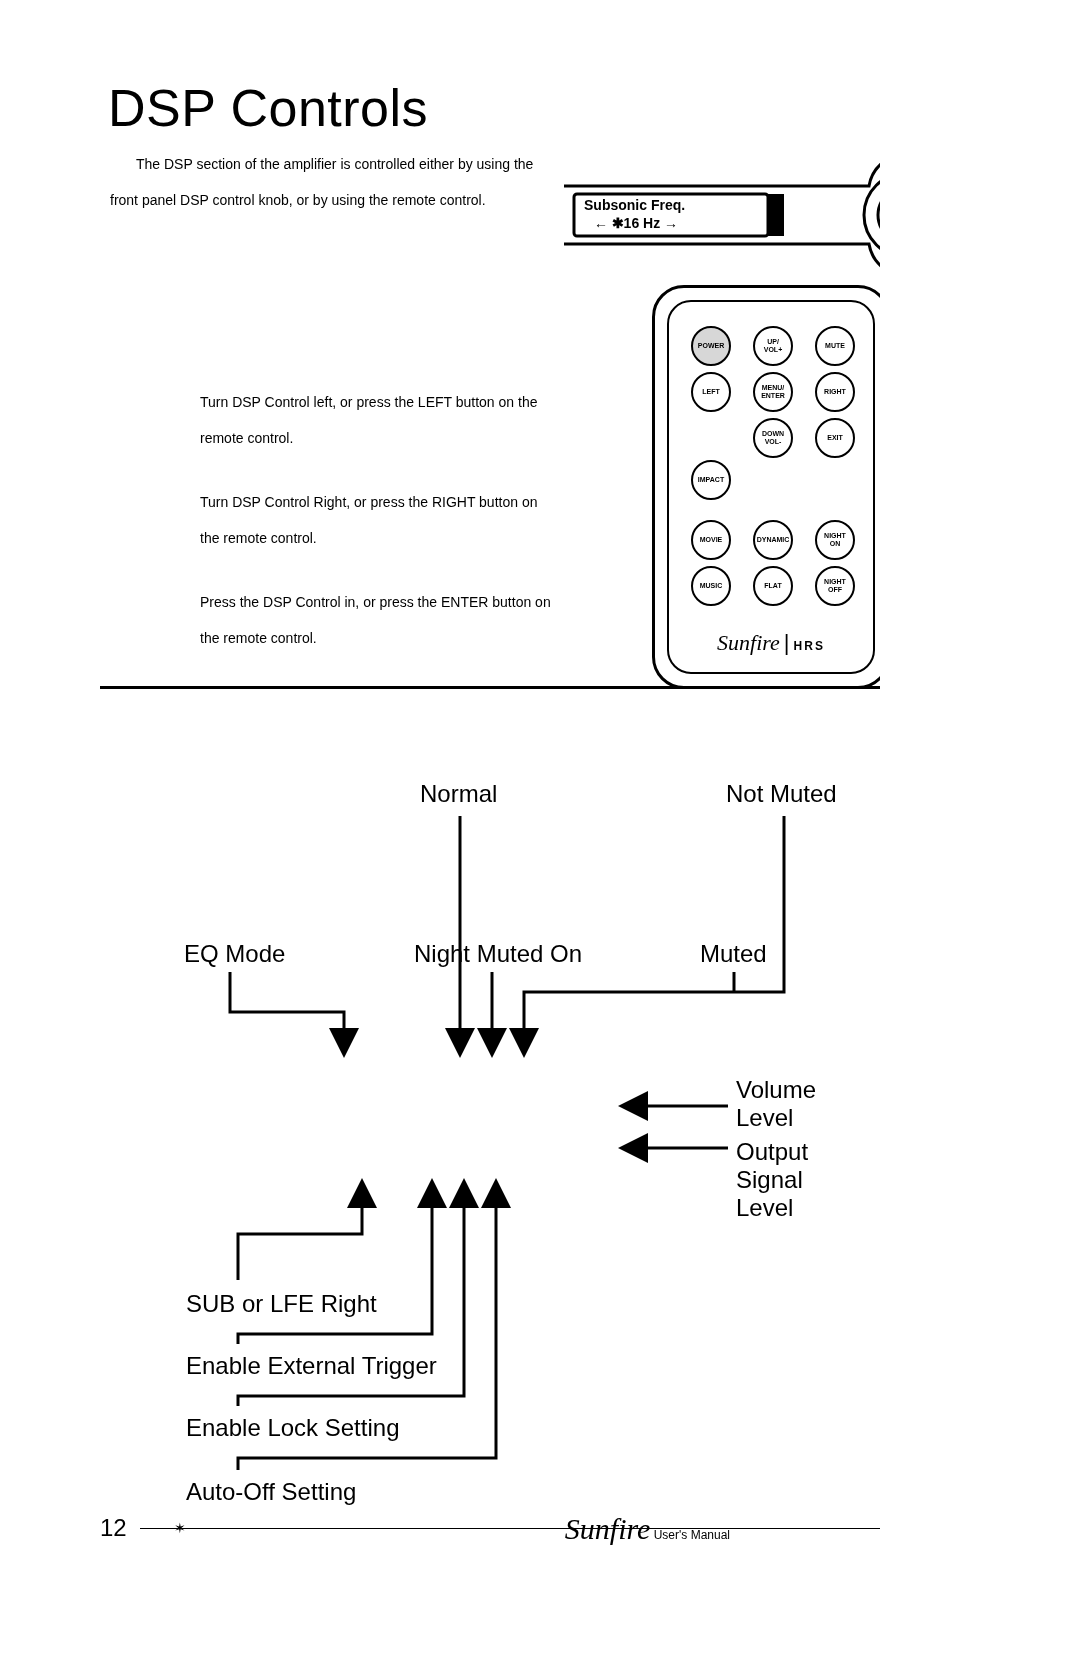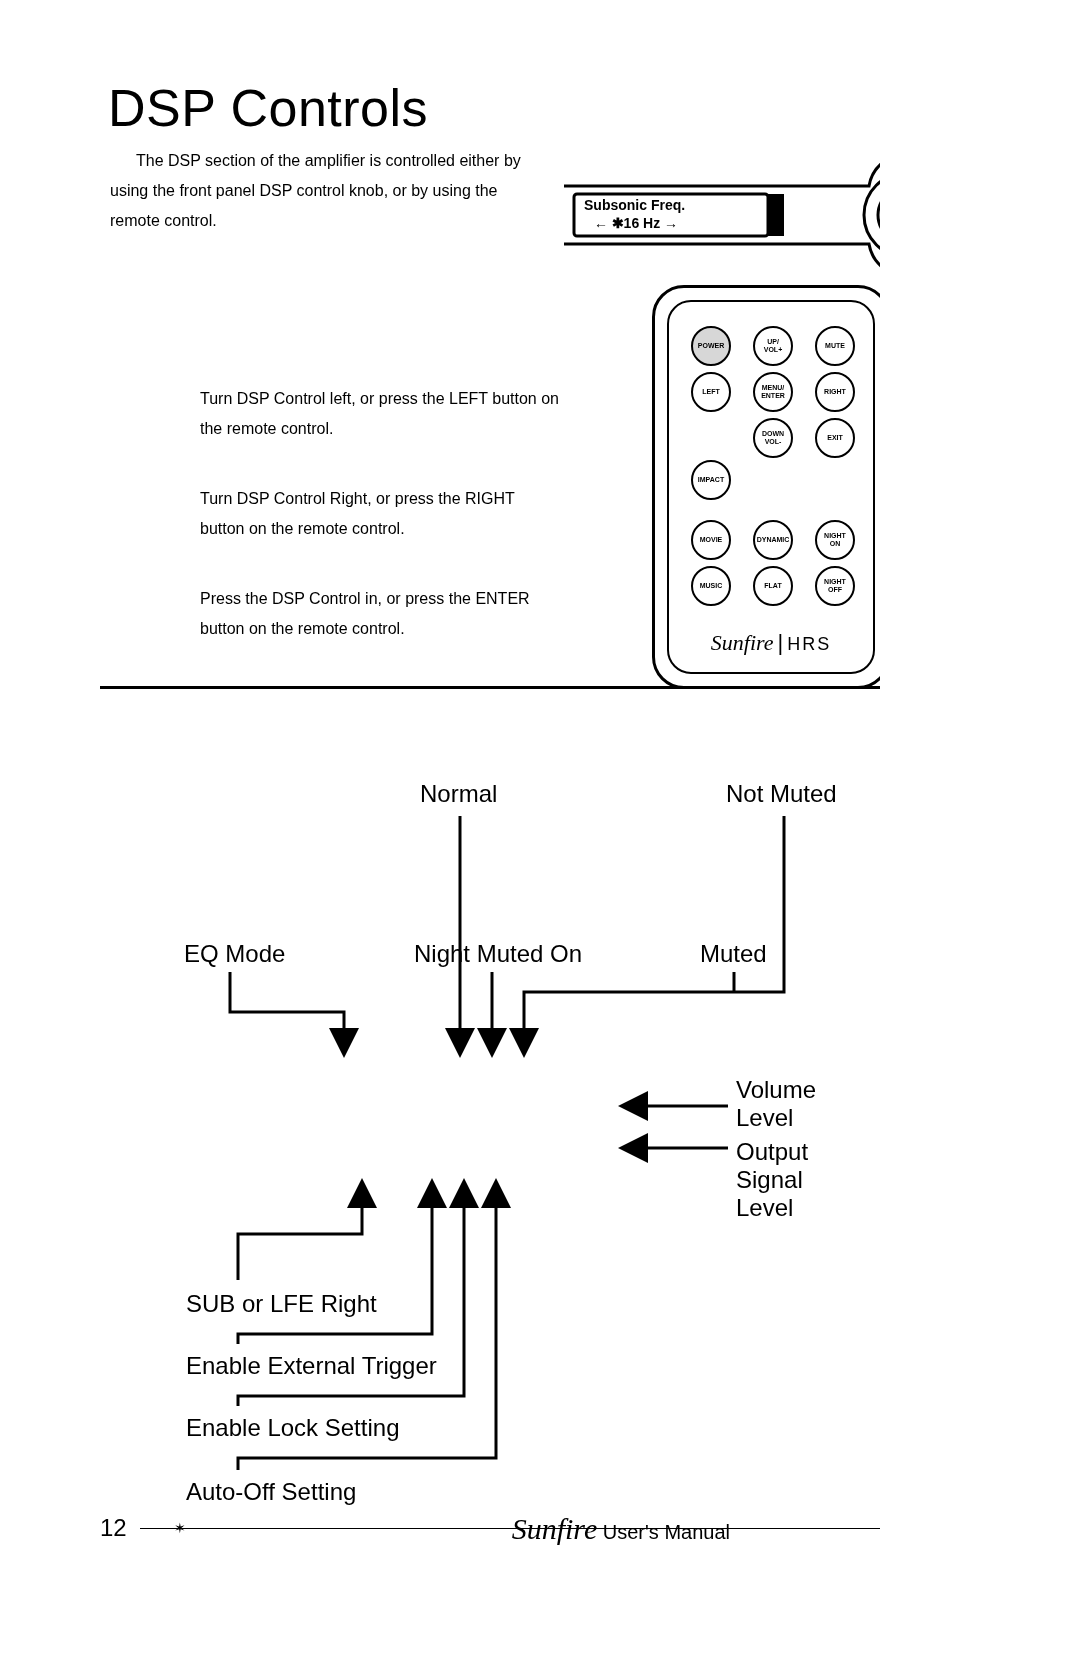--- a/index.html
+++ b/index.html
@@ -1,44 +1,44 @@
 <!DOCTYPE html>
 <html><head>
 <meta charset="utf-8">
 <style>
   html,body{margin:0;padding:0;background:#fff;color:#000;width:1080px;font-family:Arial,Helvetica,sans-serif}
   .page{width:880px;height:1669px;position:relative;overflow:hidden}
   h1{font-weight:400;font-size:52px;margin:0;position:absolute;left:108px;top:78px;letter-spacing:.5px}
-  .body-text{font-size:16px;line-height:30px;font-weight:400}
+  .body-text{font-size:14px;line-height:36px;font-weight:400}
   .para1{position:absolute;left:110px;top:146px;width:430px}
   .para1 .indent{display:inline-block;width:26px}
   .para2{position:absolute;left:110px;top:280px;width:430px}
   .para2 .indent{display:inline-block;width:26px}
   .icon-item{position:absolute;left:200px;width:360px}
   .hr{position:absolute;left:100px;top:686px;width:880px;height:0;border-top:3px solid #000}
   h2{font-weight:400;font-size:36px;margin:0;position:absolute;left:108px;top:714px}
   .diagram{position:absolute;left:100px;top:780px;width:880px;height:700px}
   .lbl{position:absolute;font-size:24px}
   .footer-page{position:absolute;left:100px;top:1514px;font-size:24px}
   .footer-line{position:absolute;left:140px;top:1528px;width:790px;height:0;border-top:1px solid #000}
   .footer-brand{position:absolute;right:150px;top:1512px;font-family:'Times New Roman',serif;font-style:italic;font-size:30px}
-  .footer-brand .um{font-family:Arial;font-style:normal;font-size:20px;}
+  .footer-brand .um{font-family:Arial;font-style:normal;font-size:12px;}
   .star{position:absolute;left:174px;top:1520px;font-size:14px}
   
   .fp{position:absolute;left:564px;top:160px;width:420px;height:110px}
   .fp svg{width:100%;height:100%}
   .fp-label{font-family:Arial;font-weight:700}
   
   .remote{position:absolute;left:652px;top:285px;width:232px;height:398px;border:3px solid #000;border-radius:32px;background:#fff}
   .remote-inner{position:absolute;left:12px;top:12px;right:12px;bottom:12px;border:2px solid #000;border-radius:24px}
   .rbtn{position:absolute;width:36px;height:36px;border:2px solid #000;border-radius:50%;background:#fff;font-size:7px;text-align:center;display:flex;align-items:center;justify-content:center;font-weight:700;line-height:8px}
   .rbtn.gray{background:#d7d7d7}
   .remote-brand{position:absolute;left:0;right:0;bottom:16px;text-align:center;font-family:'Times New Roman',serif;font-style:italic;font-size:22px}
   .remote-brand .bar{font-style:normal;font-family:Arial;margin:0 4px}
-  .remote-brand .hrs{font-style:normal;font-family:Arial;font-weight:400;letter-spacing:2px;font-size:18px}
+  .remote-brand .hrs{font-style:normal;font-family:Arial;font-weight:700;letter-spacing:2px;font-size:12px}
 </style>
 </head>
 <body>
 <div class="page">
 
 <h1>DSP Controls</h1>
 
 <div class="body-text para1"><span class="indent"></span><span>The DSP section of the amplifier is controlled either by using the front panel DSP control knob, or by using the remote control.</span></div>
 
 <div class="body-text icon-item" style="top:384px">Turn DSP Control left, or press the LEFT button on the remote control.</div>

